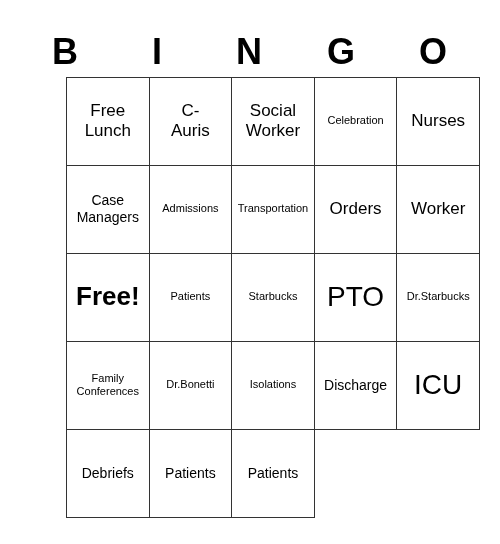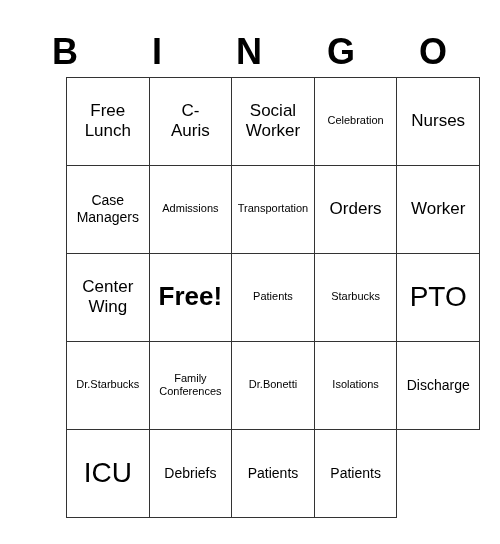--- a/index.html
+++ b/index.html
@@ -118,23 +118,20 @@
       <div class="bingo-cell">
         <span class="cell-text text-small">Transportation</span>
       </div>
       <div class="bingo-cell">
         <span class="cell-text text-large">Orders</span>
       </div>
       <div class="bingo-cell">
         <span class="cell-text text-large">Worker</span>
       </div>
       <div class="bingo-cell">
-        <span class="cell-text text-large">Center<br>Wing</span>
-      </div>
-      <div class="bingo-cell">
         <span class="cell-text free-cell">Free!</span>
       </div>
       <div class="bingo-cell">
         <span class="cell-text text-small">Patients</span>
       </div>
       <div class="bingo-cell">
         <span class="cell-text text-small">Starbucks</span>
       </div>
       <div class="bingo-cell">
         <span class="cell-text text-xlarge">PTO</span>

